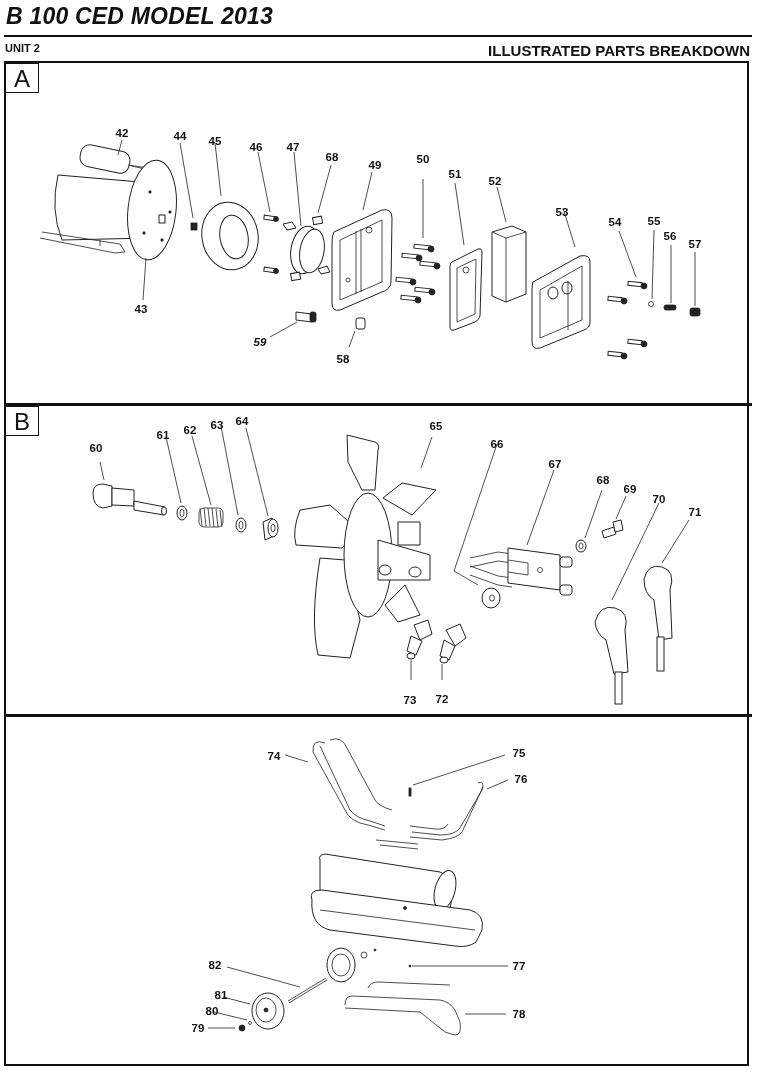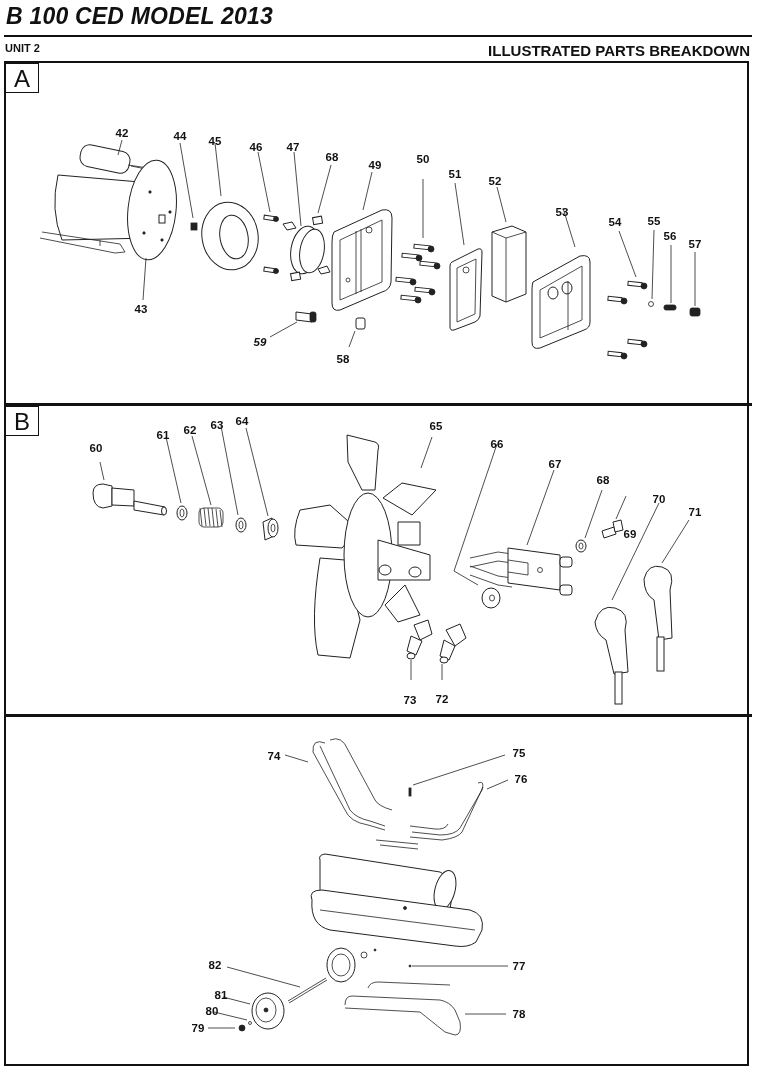--- a/index.html
+++ b/index.html
@@ -332,21 +332,21 @@
 
 <span class="num" style="left:96px;top:448px;">60</span>
 <span class="num" style="left:163px;top:435px;">61</span>
 <span class="num" style="left:190px;top:430px;">62</span>
 <span class="num" style="left:217px;top:425px;">63</span>
 <span class="num" style="left:242px;top:421px;">64</span>
 <span class="num" style="left:436px;top:426px;">65</span>
 <span class="num" style="left:497px;top:444px;">66</span>
 <span class="num" style="left:555px;top:464px;">67</span>
 <span class="num" style="left:603px;top:480px;">68</span>
-<span class="num" style="left:630px;top:489px;margin-top:45px;">69</span>
+<span class="num" style="left:630px;top:489px;">69</span>
 <span class="num" style="left:659px;top:499px;">70</span>
 <span class="num" style="left:695px;top:512px;">71</span>
 <span class="num" style="left:442px;top:699px;">72</span>
 <span class="num" style="left:410px;top:700px;">73</span>
 
 <span class="num" style="left:274px;top:756px;">74</span>
 <span class="num" style="left:519px;top:753px;">75</span>
 <span class="num" style="left:521px;top:779px;">76</span>
 <span class="num" style="left:519px;top:966px;">77</span>
 <span class="num" style="left:519px;top:1014px;">78</span>

